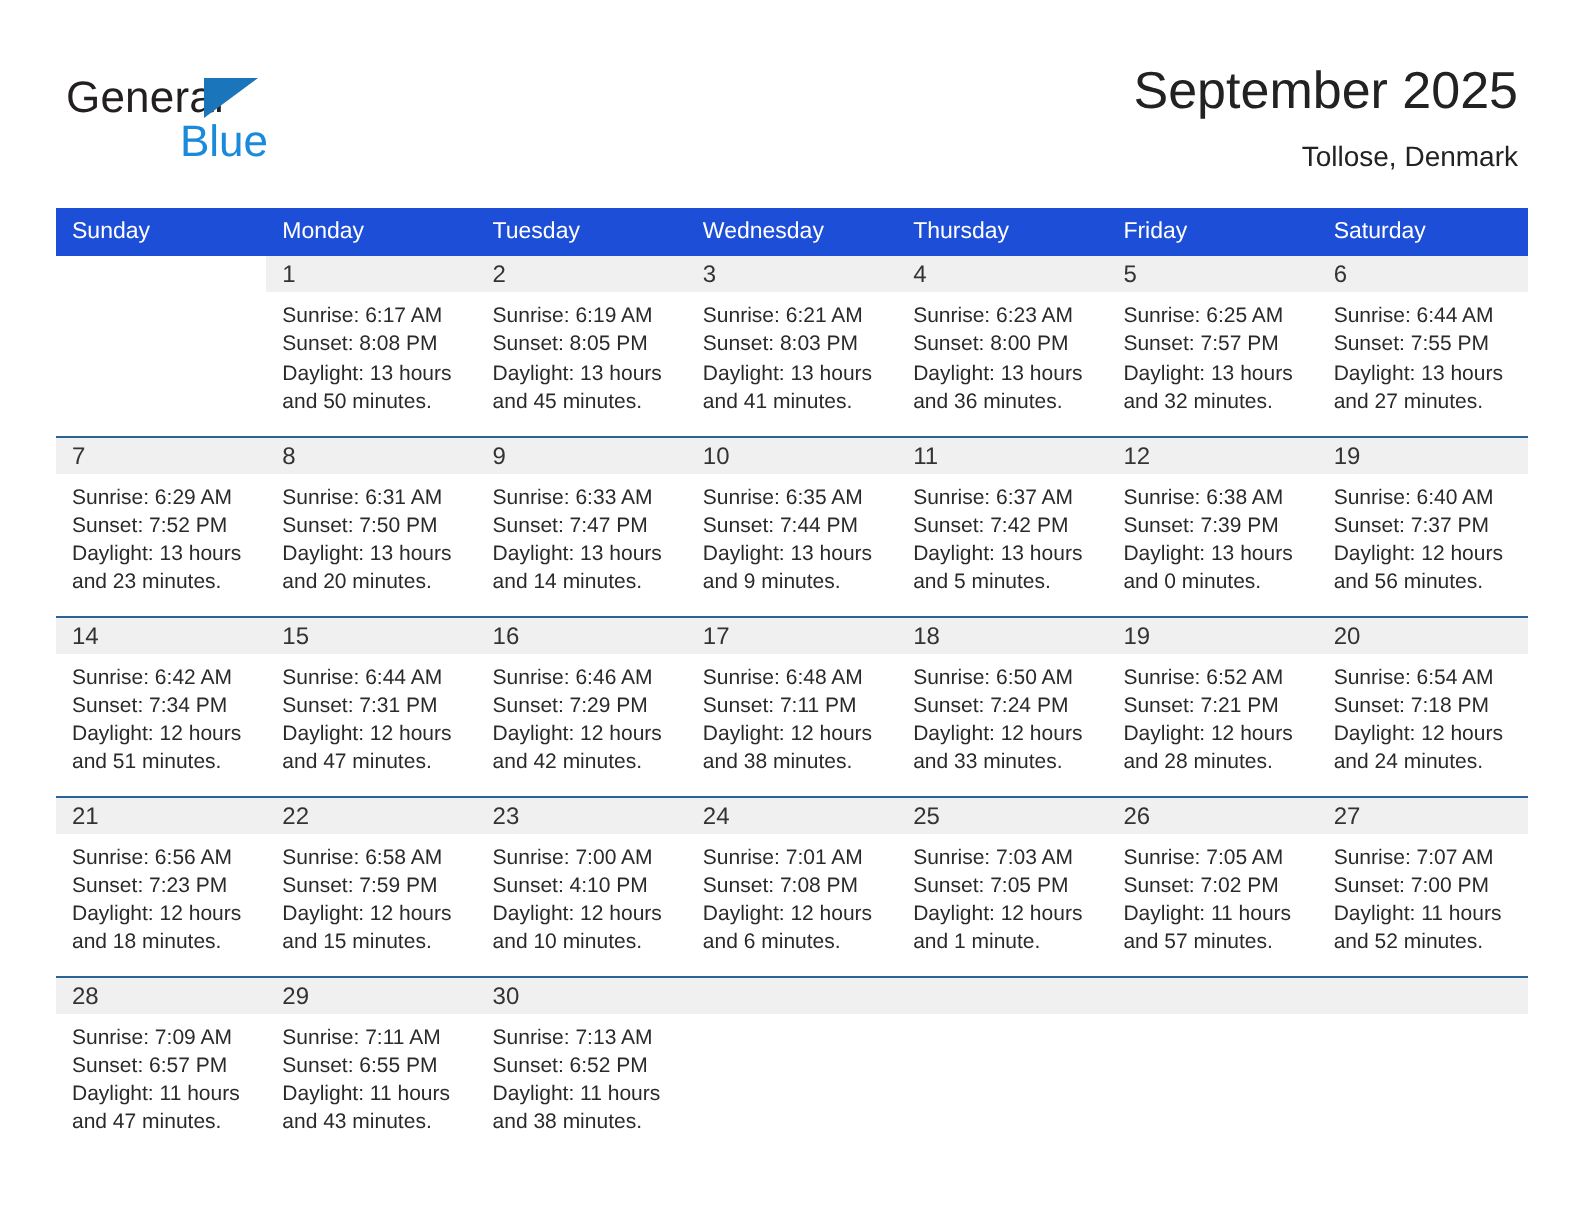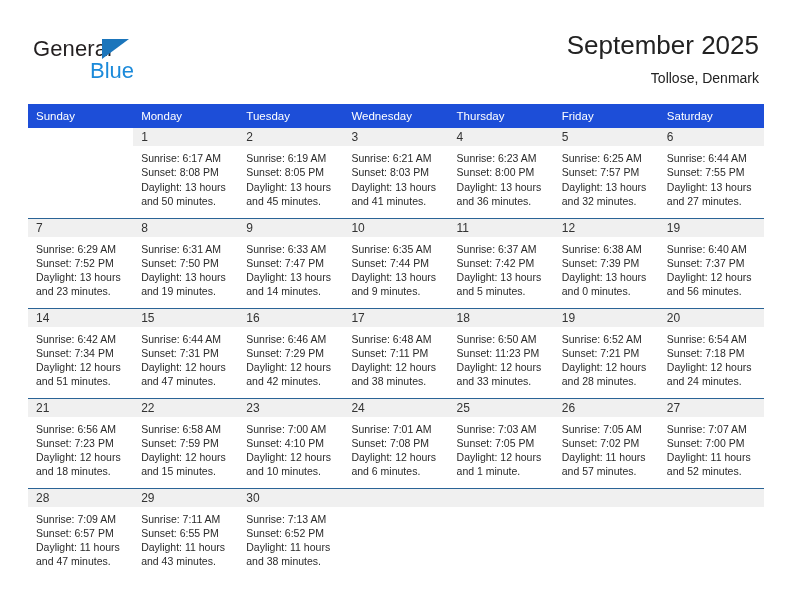--- a/index.html
+++ b/index.html
@@ -263,21 +263,21 @@
               </div>
             </div>
           </td>
           <td class="day-cell">
             <div class="cell-inner">
               <div class="daynum-band">8</div>
               <div class="details">
                 <div>Sunrise: 6:31 AM</div>
                 <div>Sunset: 7:50 PM</div>
                 <div>Daylight: 13 hours</div>
-                <div>and 19 minutes.</div>
+                <div>and 20 minutes.</div>
               </div>
             </div>
           </td>
           <td class="day-cell">
             <div class="cell-inner">
               <div class="daynum-band">9</div>
               <div class="details">
                 <div>Sunrise: 6:33 AM</div>
                 <div>Sunset: 7:47 PM</div>
                 <div>Daylight: 13 hours</div>
@@ -373,21 +373,21 @@
                 <div>Daylight: 12 hours</div>
                 <div>and 38 minutes.</div>
               </div>
             </div>
           </td>
           <td class="day-cell">
             <div class="cell-inner">
               <div class="daynum-band">18</div>
               <div class="details">
                 <div>Sunrise: 6:50 AM</div>
-                <div>Sunset: 11:23 PM</div>
+                <div>Sunset: 7:24 PM</div>
                 <div>Daylight: 12 hours</div>
                 <div>and 33 minutes.</div>
               </div>
             </div>
           </td>
           <td class="day-cell">
             <div class="cell-inner">
               <div class="daynum-band">19</div>
               <div class="details">
                 <div>Sunrise: 6:52 AM</div>

